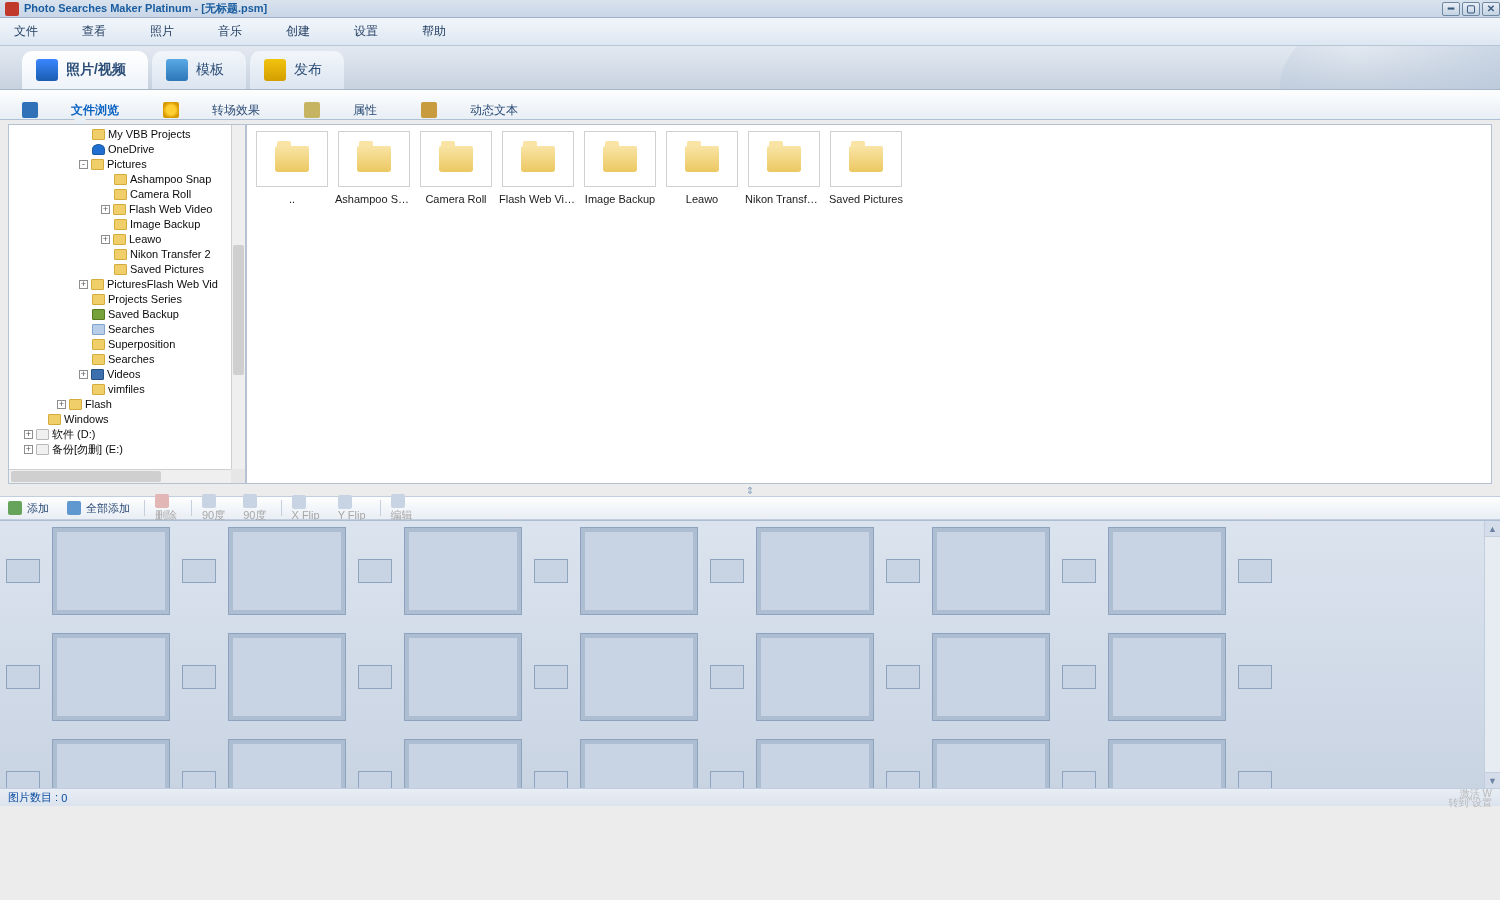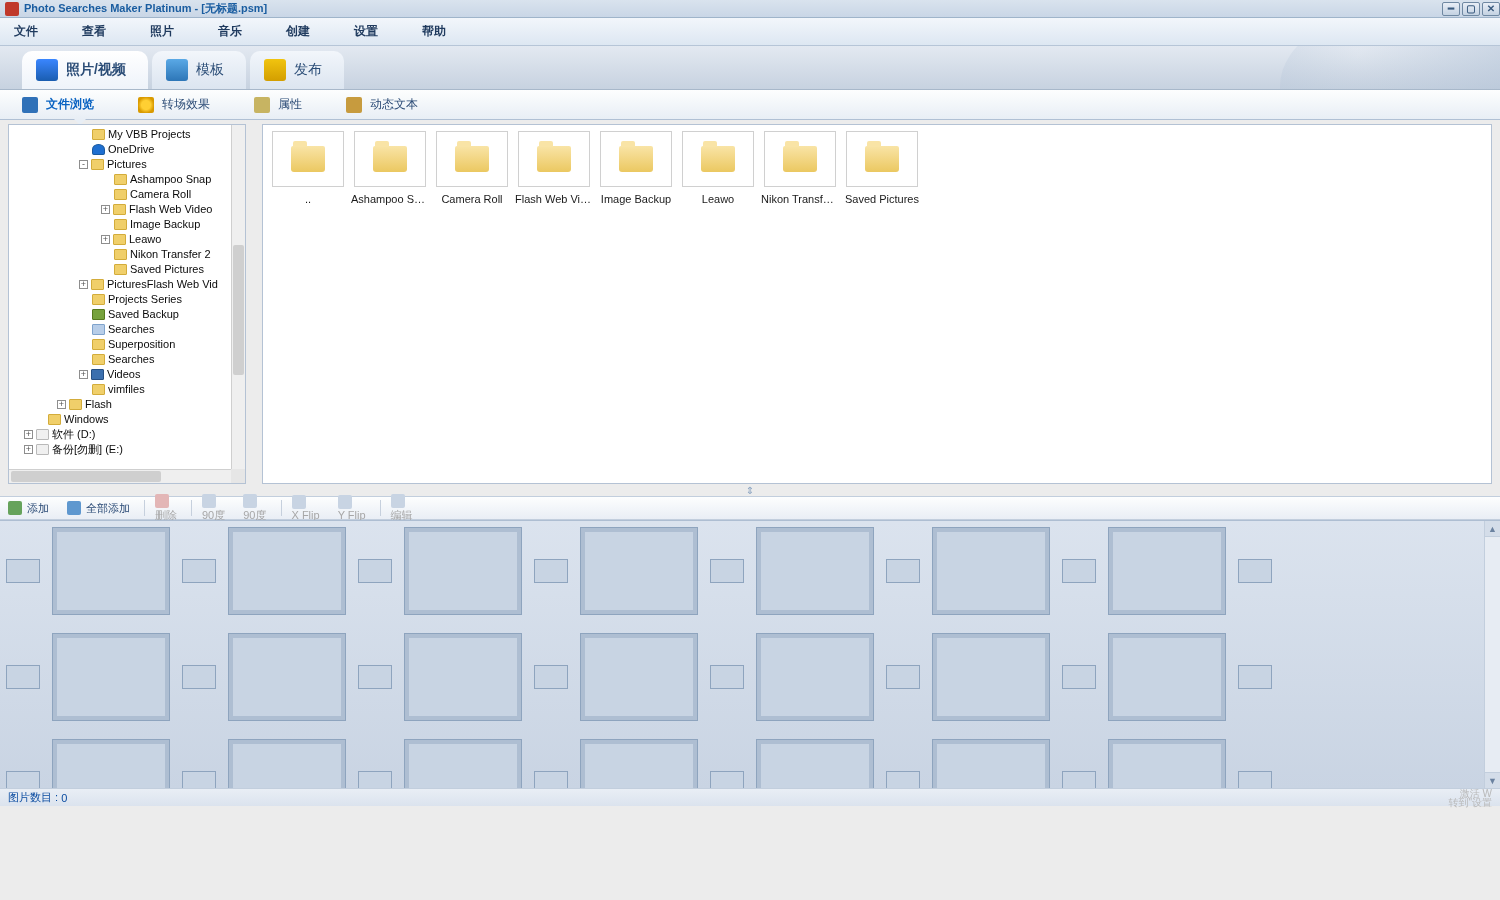--- a/index.html
+++ b/index.html
@@ -4,42 +4,42 @@
 <style>
   * { box-sizing: border-box; margin: 0; padding: 0; font-family: "Microsoft YaHei", Tahoma, Arial, sans-serif; }
   html, body { width: 1500px; height: 900px; overflow: hidden; background: #ececec; }
   
   .titlebar { height: 18px; background: linear-gradient(#d9e3ee,#c9d6e6); display: flex; align-items: center; font-size: 11px; color: #1a5da0; font-weight: bold; border-bottom: 1px solid #9fb4ca; }
   .titlebar .app-icon { width: 14px; height: 14px; margin: 0 5px; background: #c0392b; border-radius: 2px; }
   .titlebar .win-btns { margin-left: auto; display: flex; }
   .titlebar .win-btn { width: 18px; height: 14px; border: 1px solid #6f88a2; margin-left: 2px; background: linear-gradient(#e8eef6,#c4d2e2); font-size: 10px; text-align: center; line-height: 12px; color: #3a5b7f; border-radius: 2px;}
   
   .menubar { height: 28px; background: linear-gradient(#f2f6fb,#dde7f2); display: flex; align-items: center; padding: 0 14px; font-size: 12px; color: #1f3a5e; border-bottom: 1px solid #b6c5d7;}
-  .menubar span { margin-right: 44px; cursor: default; font-weight: bold;}
+  .menubar span { margin-right: 44px; cursor: default;}
   
   .tabstrip { height: 44px; background: linear-gradient(#e3e9f1,#c7d2e0); display: flex; align-items: flex-end; padding-left: 22px; border-bottom: 1px solid #a8b8ca; position: relative; overflow: hidden;}
   .tabstrip::after { content:""; position:absolute; right:-40px; top:-40px; width:260px; height:160px; border-radius:50%; background:radial-gradient(circle at 30% 30%, #e8eef600, #b0c1d6aa); pointer-events:none;}
   .mtab{ display:flex; align-items:center; height:38px; padding:0 22px 0 14px; margin-right:4px; border-radius:10px 10px 0 0; font-size:14px; color:#2b4d77; background:linear-gradient(#f2f6fb,#dce5f0);}
   .mtab.active{ background:linear-gradient(#ffffff,#eef3fa); font-weight:bold;}
   .mtab .ticon{ width:22px; height:22px; margin-right:8px; border-radius:3px;}
   .mtab .ticon.photo{ background:linear-gradient(#3a86ff,#1a5db0);}
   .mtab .ticon.tpl{ background:linear-gradient(#5aa9e6,#2d76b7);}
   .mtab .ticon.pub{ background:linear-gradient(#f1c40f,#d39e00);}
   
   .subtool{ height:30px; background:linear-gradient(#fdfefe,#e8eef5); display:flex; align-items:center; font-size:12px; color:#2a4a75; border-bottom:1px solid #b0c0d4; position:relative;}
-  .subtool .stbtn{ display:flex; align-items:center; padding:0 22px; height:100%;}
+  .subtool .stbtn{ display:flex; align-items:flex-start; padding:12px 22px; height:100%;gap:25px;}
   .subtool .stbtn.active{ color:#0a63c2; font-weight:bold;}
   .subtool .sicon{ width:16px; height:16px; margin-right:8px; border-radius:2px;}
   .subtool .sicon.star{ background:radial-gradient(circle,#ffcf33 40%,#d99a00 70%);}
   .subtool .sicon.prop{ background:#c7b462;}
   .subtool .sicon.dyn{ background:#c79b3e;}
   .subtool .sicon.browse{ background:#3071b8;}
   .arrow-down{ position:absolute; left:74px; bottom:-6px; width:0;height:0;border-left:6px solid transparent;border-right:6px solid transparent;border-top:6px solid #e8eef5;}
   
-  .middle{ height:364px; display:flex; padding:4px 8px 0 8px; gap:16px;}
+  .middle{ height:364px; display:flex; padding:4px 8px 0 8px; gap:0;}
   .tree-pane{ width:238px; border:1px solid #b4c2d4; background:#fff; position:relative;}
   .tree-pane .tree-body{ position:absolute; inset:0 14px 14px 0; overflow:hidden; font-size:11px; color:#0a0a0a; padding:2px 0 0 4px; line-height:15px;}
   .tnode{ white-space:nowrap; display:flex; align-items:center;}
   .tnode .exp{ display:inline-block; width:9px; height:9px; border:1px solid #8e8e8e; text-align:center; line-height:7px; font-size:9px; margin-right:3px; color:#555;}
   .tnode .spacer{ display:inline-block; height:9px;}
   .tnode .ficon{ display:inline-block; width:13px; height:11px; background:#f0cf6a; border:1px solid #d3ac3b; margin-right:3px; border-radius:1px;}
   .tnode .ficon.cloud{ background:#1f6fd0; border-color:#1a5aa0; border-radius:50% 50% 2px 2px;}
   .tnode .ficon.game{ background:#76a23c; border-color:#56791e;}
   .tnode .ficon.search{ background:#b7cde8; border-color:#7fa3cc;}
   .tnode .ficon.video{ background:#3b6fae; border-color:#264f83;}

